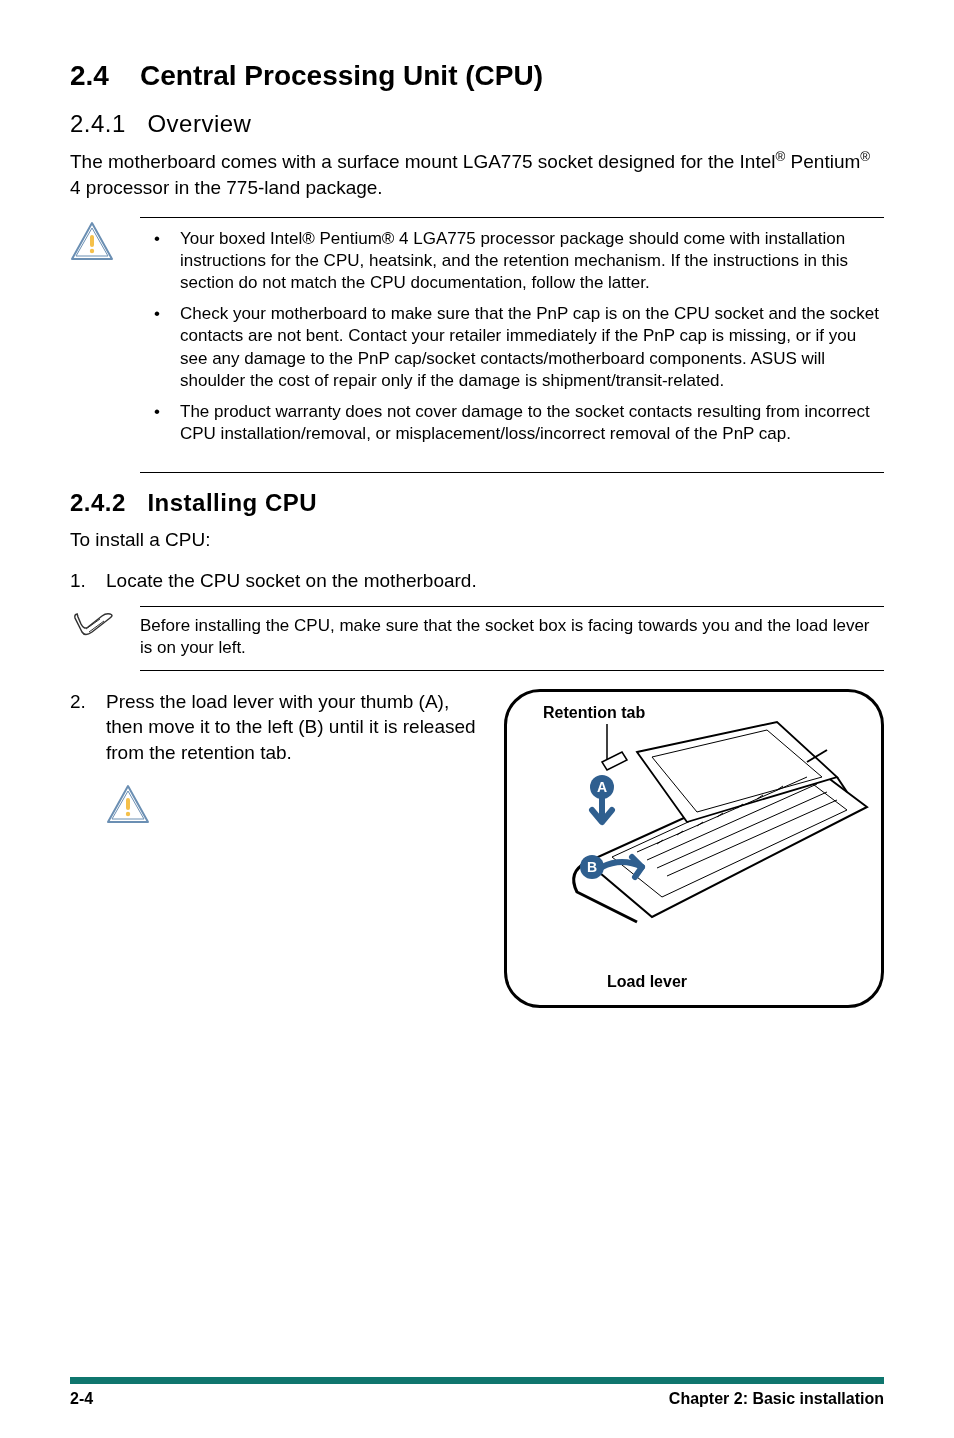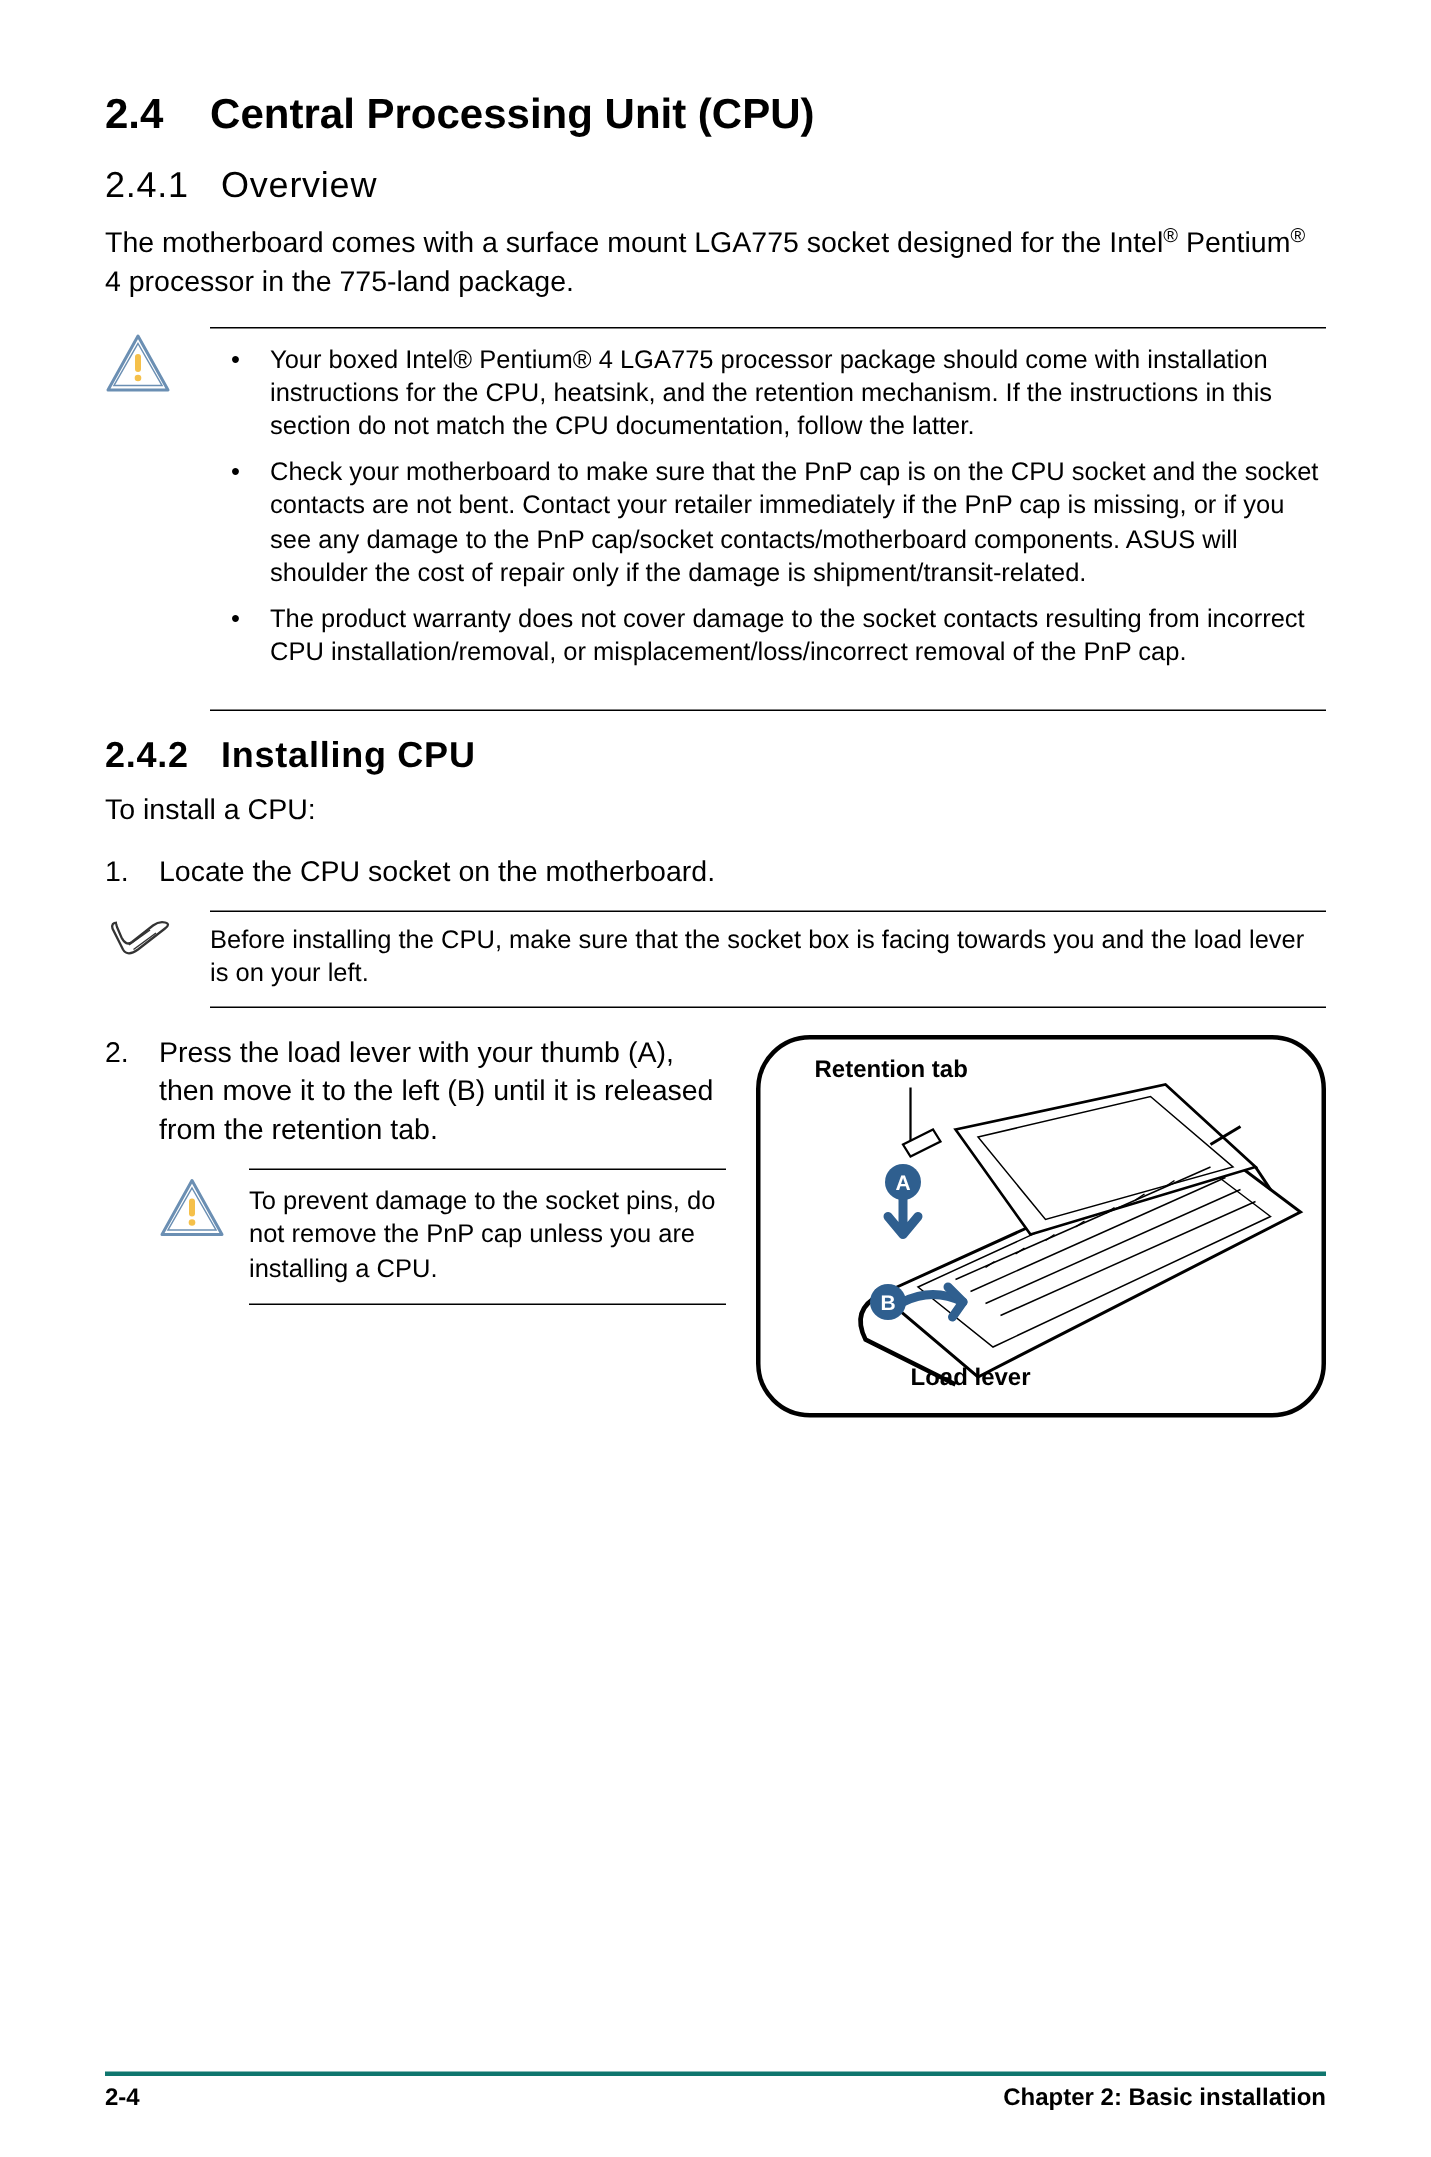--- a/index.html
+++ b/index.html
@@ -97,21 +97,21 @@
     border-top: 1px solid #000;
     border-bottom: 1px solid #000;
     padding: 10px 0 12px 0;
     font-size: 17px;
     line-height: 1.32;
   }
   .diagram-box {
     border: 3px solid #000;
     border-radius: 36px;
     width: 380px;
-    height: 255px;
+    height: 319px;
     position: relative;
     overflow: hidden;
   }
   .diag-label-top {
     position: absolute;
     top: 12px;
     left: 36px;
     font-size: 16px;
     font-weight: bold;
     font-family: Verdana, Arial, sans-serif;
@@ -122,21 +122,21 @@
     left: 100px;
     font-size: 16px;
     font-weight: bold;
     font-family: Verdana, Arial, sans-serif;
   }
   .footer {
     position: absolute;
     bottom: 30px;
     left: 70px;
     right: 70px;
-    border-top: 3px solid #0f766e;
+    border-top: 7px solid #0f766e;
     padding-top: 6px;
     display: flex;
     justify-content: space-between;
     font-size: 16px;
     font-weight: bold;
     font-family: Verdana, Arial, sans-serif;
   }
   sup { font-size: 0.7em; }
 </style>
 </head>
@@ -202,21 +202,20 @@
     </div>
     <div class="inner-callout">
       <div class="callout-icon">
         <svg width="44" height="40" viewBox="0 0 44 40">
           <polygon points="22,2 42,38 2,38" fill="none" stroke="#6b8fb3" stroke-width="2" stroke-linejoin="round"></polygon>
           <polygon points="22,7 38,35 6,35" fill="none" stroke="#6b8fb3" stroke-width="1"></polygon>
           <rect x="20" y="14" width="4" height="12" rx="2" fill="#f5c04a"></rect>
           <circle cx="22" cy="30" r="2.2" fill="#f5c04a"></circle>
         </svg>
       </div>
-      <div class="callout-content-plain">To prevent damage to the socket pins, do not remove the PnP cap unless you are installing a CPU.</div>
     </div>
   </div>
   <div class="right-col">
     <div class="diagram-box">
       <div class="diag-label-top">Retention tab</div>
       <div class="diag-label-bottom">Load lever</div>
       <svg width="380" height="255" viewBox="0 0 380 255">
 
         <line x1="100" y1="32" x2="100" y2="70" stroke="#000" stroke-width="1.5"></line>
 

